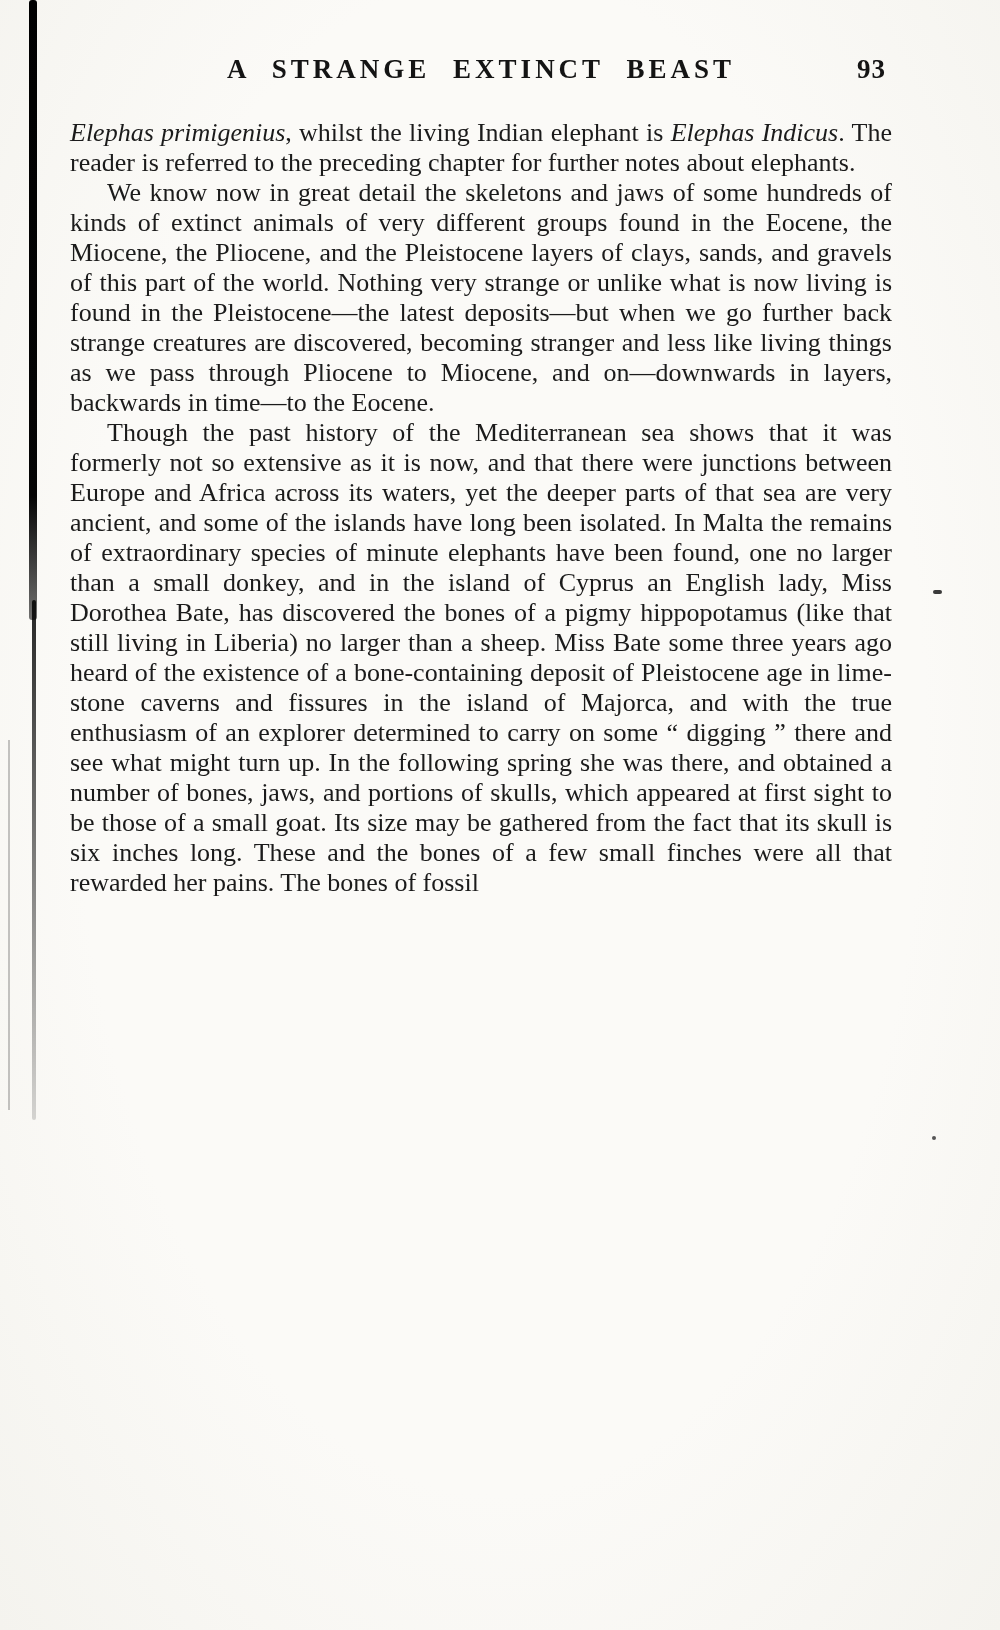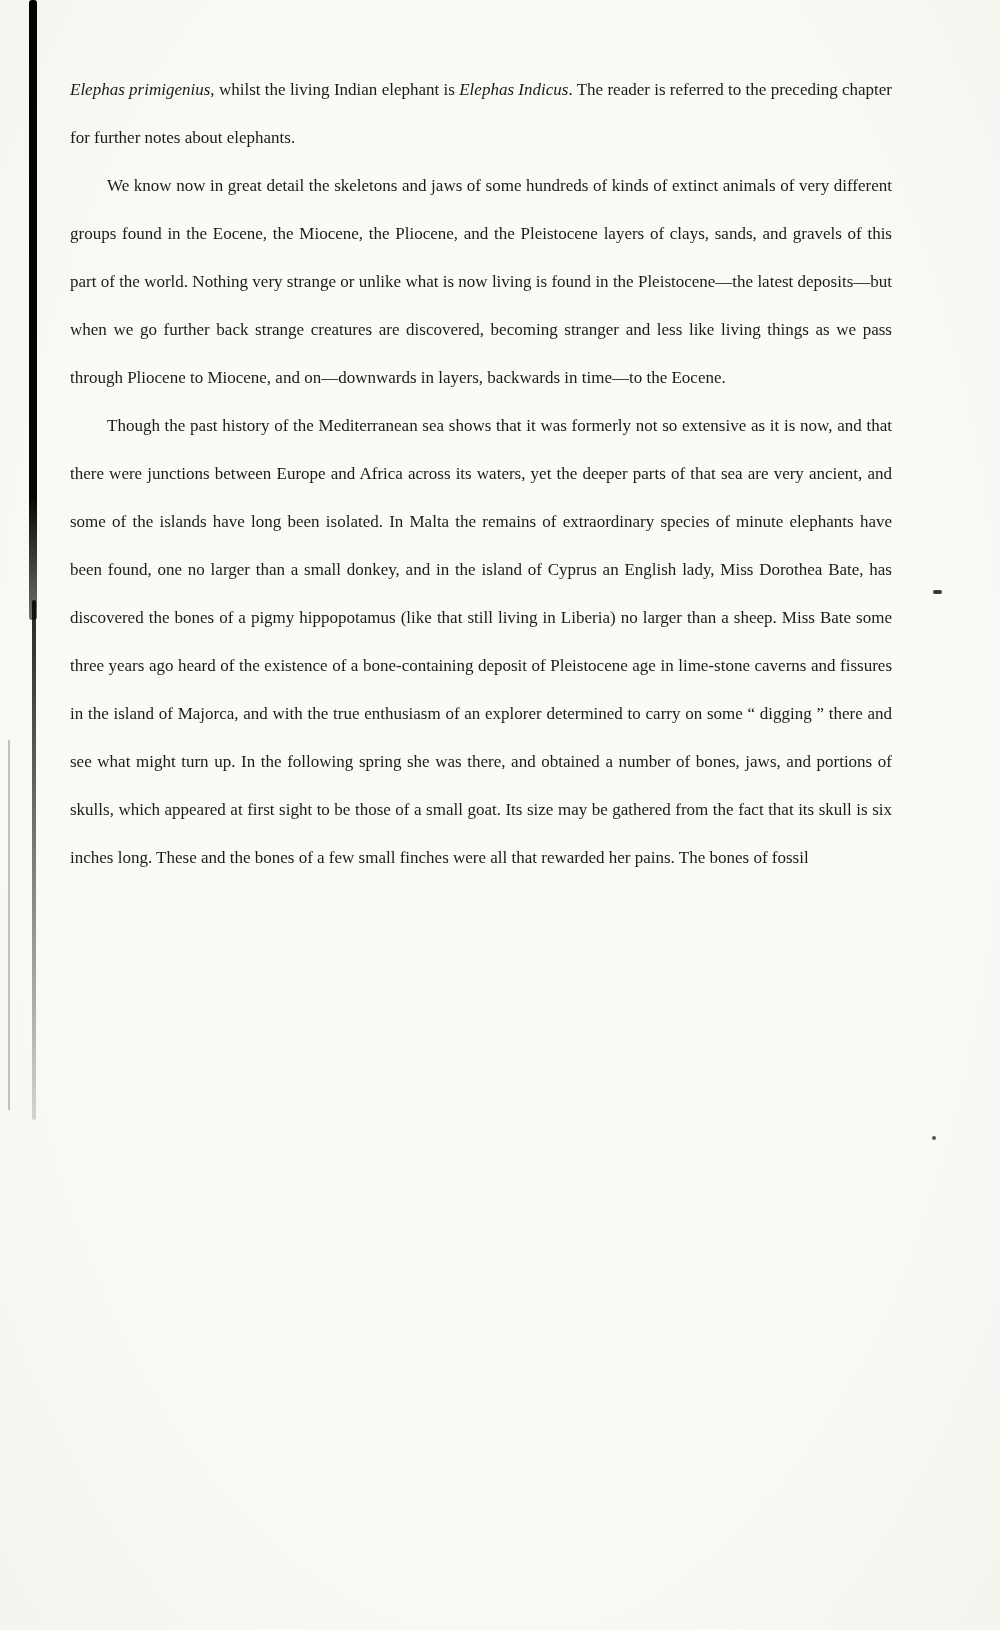--- a/index.html
+++ b/index.html
@@ -85,23 +85,23 @@
     width: 100%;
   }
   .running-head .pagenum {
     position: absolute;
     right: 6px;
     top: 0;
     letter-spacing: 1px;
     word-spacing: normal;
   }
   .body-text {
-    margin-top: 12px;
-    font-size: 17px;
-    line-height: 48px;
+    margin-top: 24px;
+    font-size: 26px;
+    line-height: 30px;
     text-align: justify;
     color: #1b1b1b;
   }
   .body-text p {
     margin: 0;
     text-indent: 37px;
   }
   .body-text p.no-indent {
     text-indent: 0;
   }
@@ -115,20 +115,24 @@
 <div class="scan-page">
 
   <div class="binding-bar-top"></div>
   <div class="binding-bar-bottom"></div>
   <div class="edge-line"></div>
   <div class="speck-dash"></div>
   <div class="speck-dot"></div>
 
   <div class="page-inner">
 
+    <div class="running-head">
+      <div class="title">A STRANGE EXTINCT BEAST</div>
+      <div class="pagenum">93</div>
+    </div>
 
     <div class="body-text">
 
       <p class="no-indent"><span class="italic">Elephas primigenius</span><span>, whilst the living Indian elephant is </span><span class="italic">Elephas Indicus</span><span>.  The reader is referred to the preceding chapter for further notes about elephants.</span></p>
 
 
       <p>We know now in great detail the skeletons and jaws of some hundreds of kinds of extinct animals of very different groups found in the Eocene, the Miocene, the Pliocene, and the Pleistocene layers of clays, sands, and gravels of this part of the world.  Nothing very strange or unlike what is now living is found in the Pleistocene—the latest deposits—but when we go further back strange creatures are discovered, becoming stranger and less like living things as we pass through Pliocene to Miocene, and on—downwards in layers, backwards in time—to the Eocene.</p>
 
       <p>Though the past history of the Mediterranean sea shows that it was formerly not so extensive as it is now, and that there were junctions between Europe and Africa across its waters, yet the deeper parts of that sea are very ancient, and some of the islands have long been isolated.  In Malta the remains of extraordinary species of minute elephants have been found, one no larger than a small donkey, and in the island of Cyprus an English lady, Miss Dorothea Bate, has discovered the bones of a pigmy hippopotamus (like that still living in Liberia) no larger than a sheep.  Miss Bate some three years ago heard of the existence of a bone-containing deposit of Pleistocene age in lime-stone caverns and fissures in the island of Majorca, and with the true enthusiasm of an explorer determined to carry on some “ digging ” there and see what might turn up.  In the following spring she was there, and obtained a number of bones, jaws, and portions of skulls, which appeared at first sight to be those of a small goat.  Its size may be gathered from the fact that its skull is six inches long.  These and the bones of a few small finches were all that rewarded her pains.  The bones of fossil</p>
 

